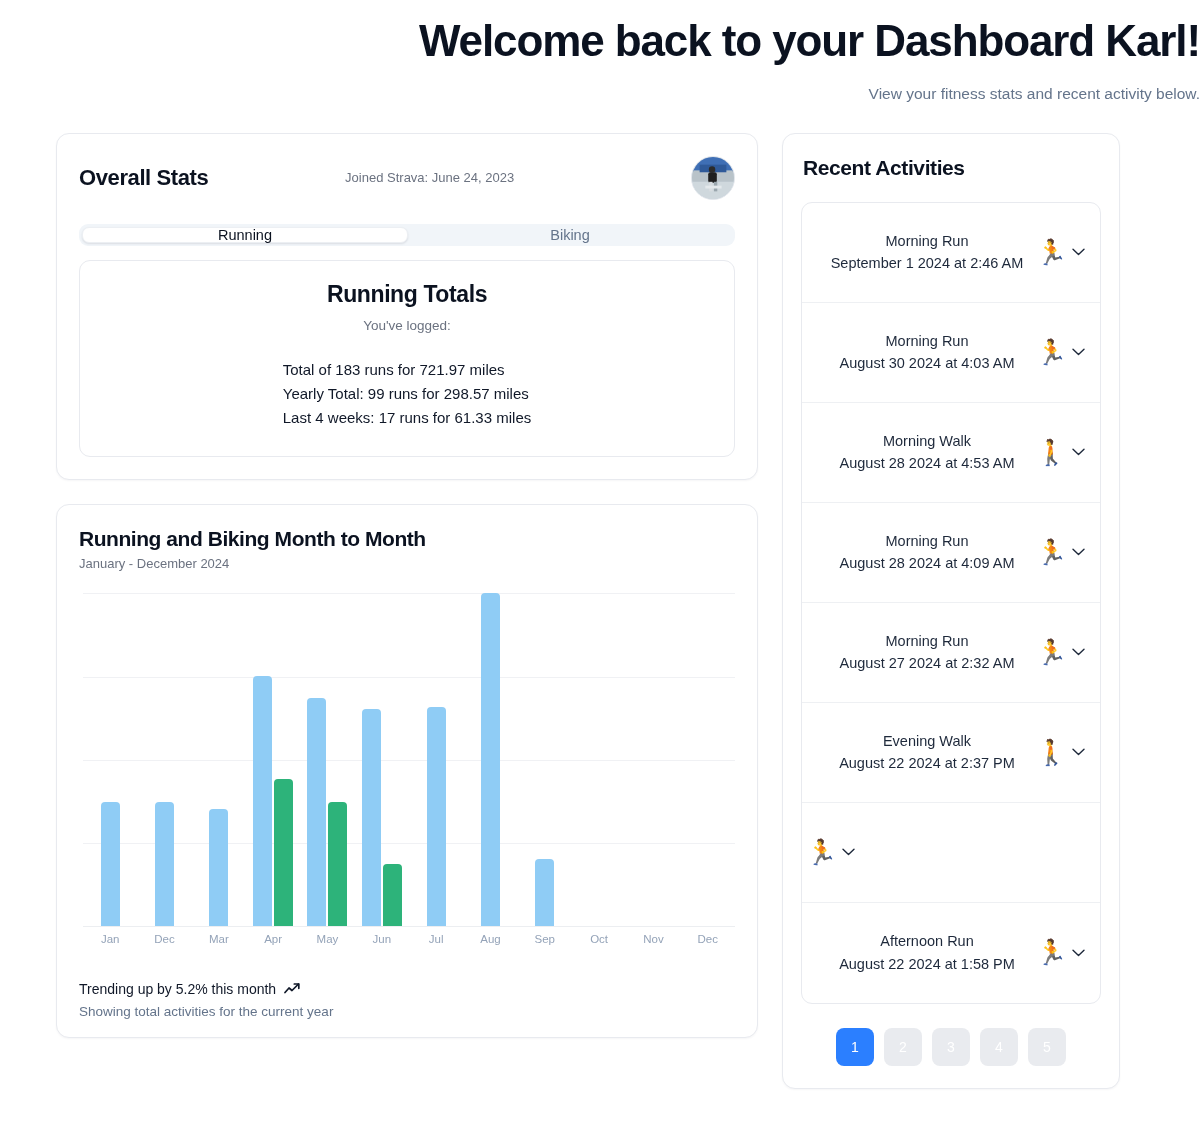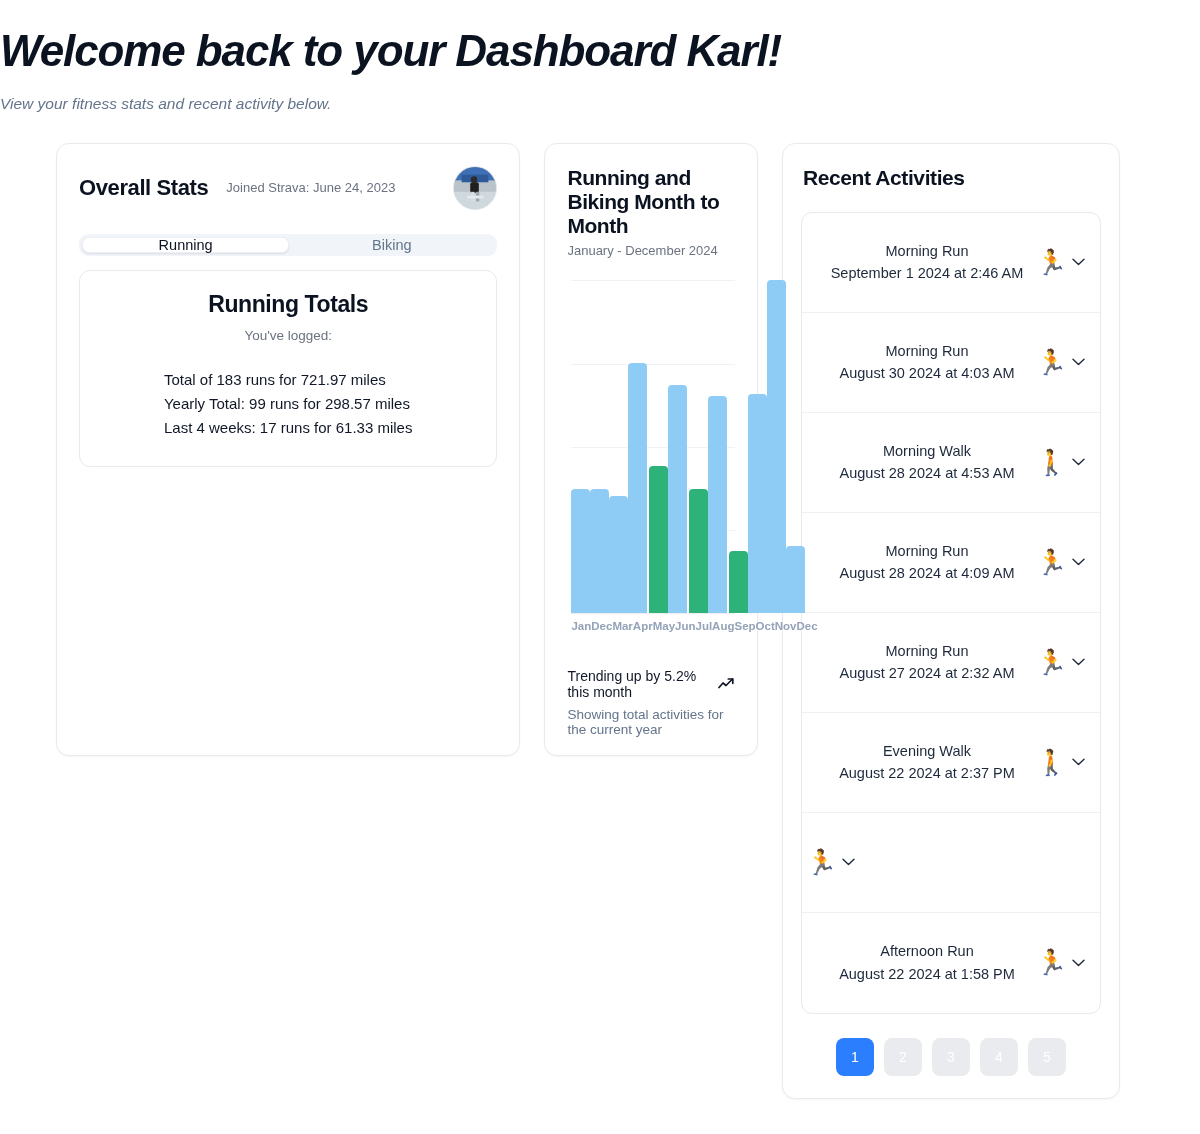--- a/index.html
+++ b/index.html
@@ -8,21 +8,21 @@
     margin: 0; padding: 0;
     background: #ffffff;
     font-family: "Liberation Sans", sans-serif;
     -webkit-font-smoothing: antialiased;
   }
   body { width: 1200px; height: 1134px; overflow: hidden; }
 
   .page { width: 1200px; padding: 0; }
 
   
-  .page-header { text-align: left; padding: 26px 0 0 0; font-style: italic; }
+  .page-header { text-align: right; padding: 16px 0 0 0; }
   .page-title {
     font-size: 44px;
     font-weight: 700;
     letter-spacing: -1.1px;
     color: #0b1220;
     margin: 0;
     line-height: 1.15;
   }
   .page-subtitle {
     font-size: 15.5px;
@@ -31,21 +31,21 @@
     font-weight: 400;
   }
 
   
   .content {
     display: flex;
     gap: 24px;
     padding: 30px 56px 0 56px;
     align-items: flex-start;
   }
-  .col-left { width: 702px; flex: 0 0 702px; display: flex; flex-direction: row; gap: 24px; }
+  .col-left { width: 702px; flex: 0 0 702px; display: flex; flex-direction: column; gap: 24px; }
   .col-right { width: 338px; flex: 0 0 338px; }
 
   .card {
     background: #ffffff;
     border: 1px solid #e8eaef;
     border-radius: 13px;
     box-shadow: 0 1px 2px rgba(16,24,40,0.04);
   }
 
   
@@ -196,21 +196,20 @@
     position: absolute;
     left: 4px; right: 0;
     top: 340px;
     display: flex;
   }
   .xtick {
     flex: 1;
     text-align: center;
     font-size: 11.5px;
     color: #94a3b8;
-    font-weight: bold;
   }
 
   .chart-footer { margin-top: 48px; }
   .trend-row {
     display: flex;
     align-items: center;
     gap: 8px;
     font-size: 14px;
     font-weight: 500;
     color: #101828;

